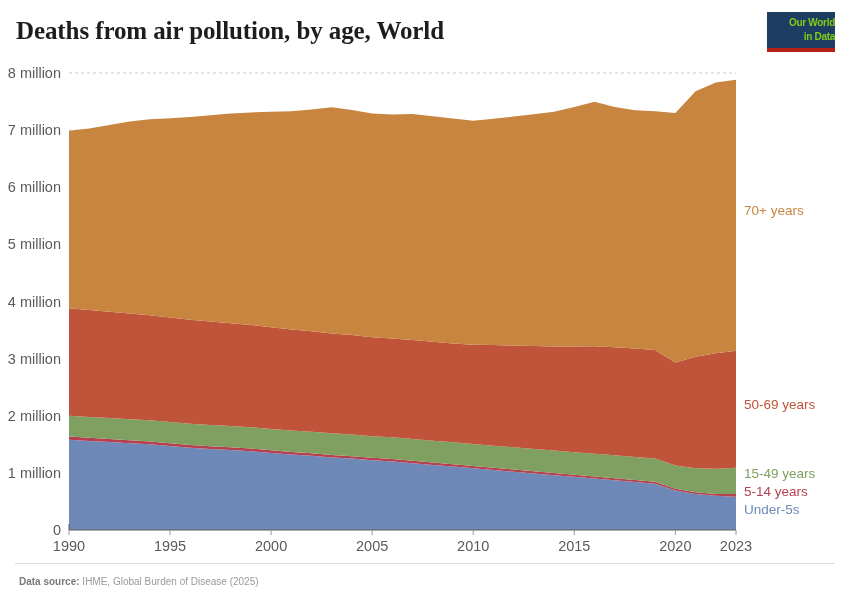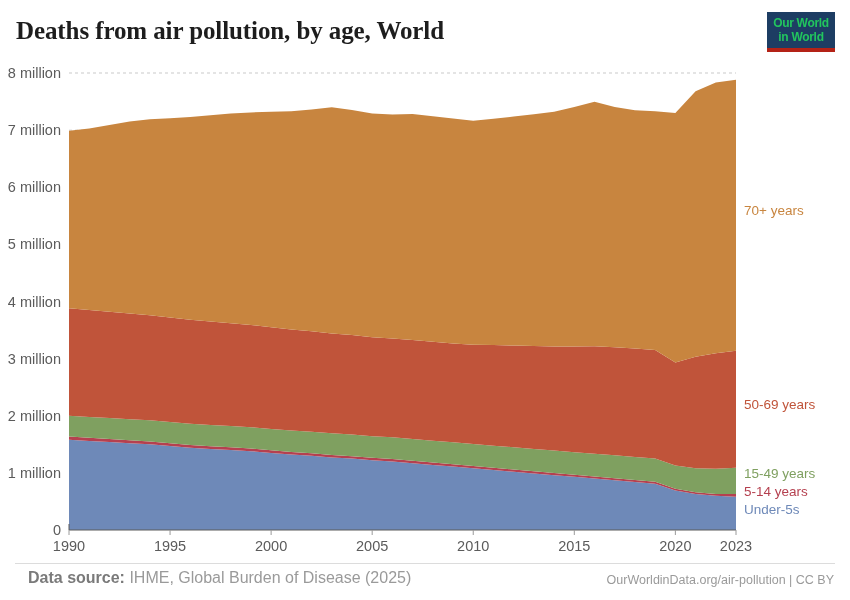--- a/index.html
+++ b/index.html
@@ -23,23 +23,23 @@
   }
   .owid-logo{
     position:absolute;right:15px;top:12px;
     width:68px;height:40px;
     background:#1d3d63;
     border-bottom:4px solid #b42216;
     box-sizing:border-box;
     padding-top:4px;
   }
   .owid-logo .l1,.owid-logo .l2{
-    display:block;text-align:center;color:#22c55e;
+    display:block;text-align:right;color:#84cc16;
     font-family:"Liberation Sans",sans-serif;
-    font-weight:700;font-size:12px;line-height:14px;
+    font-weight:700;font-size:10px;line-height:14px;
     letter-spacing:-0.3px;
   }
 
   
   svg.plot{position:absolute;left:0;top:0;width:850px;height:600px;}
   .ytick-label{
     font-family:"Liberation Sans",sans-serif;
     font-size:14.5px;fill:#5b5b5b;text-anchor:end;
   }
   .xtick-label{
@@ -54,41 +54,41 @@
   .gridline-top{stroke:#c9c9c9;stroke-width:1;stroke-dasharray:3 3;}
   .axisline{stroke:#5b5b5b;stroke-width:1;}
   .tickmark{stroke:#9a9a9a;stroke-width:1;}
 
   
   .footer-rule{
     position:absolute;left:15px;right:15px;bottom:36px;
     height:1px;background:#dcdcdc;
   }
   .footer-left{
-    position:absolute;left:28px;bottom:13px;
-    font-size:16px;color:#9a9a9a;
+    position:absolute;left:19px;bottom:13px;
+    font-size:10px;color:#9a9a9a;
     font-family:"Liberation Sans",sans-serif;
   }
   .footer-left b{color:#7a7a7a;font-weight:700;}
   .footer-right{
     position:absolute;right:16px;bottom:13px;
     font-size:12.5px;color:#9a9a9a;
     font-family:"Liberation Sans",sans-serif;
   }
 </style>
 </head>
 <body>
 
 <div id="chart-root">
 
   <div class="chart-title">Deaths from air pollution, by age, World</div>
 
   <div class="owid-logo">
     <span class="l1">Our World</span>
-    <span class="l2">in World</span>
+    <span class="l2">in Data</span>
   </div>
 
   <svg class="plot" viewBox="0 0 850 600">
     <g id="g-grid">
         <line x1="69" y1="472.875" x2="736" y2="472.875" class="gridline"></line>
         <line x1="69" y1="415.75" x2="736" y2="415.75" class="gridline"></line>
         <line x1="69" y1="358.625" x2="736" y2="358.625" class="gridline"></line>
         <line x1="69" y1="301.5" x2="736" y2="301.5" class="gridline"></line>
         <line x1="69" y1="244.375" x2="736" y2="244.375" class="gridline"></line>
         <line x1="69" y1="187.25" x2="736" y2="187.25" class="gridline"></line>
@@ -142,15 +142,14 @@
         <text x="744" y="496" class="series-label" fill="#b5404f">5-14 years</text>
         <text x="744" y="514" class="series-label" fill="#6e89b8">Under-5s</text>
       </g>
   </svg>
 
   <div class="footer-rule"></div>
   <div class="footer-left">
     <b>Data source:</b>
     <span>IHME, Global Burden of Disease (2025)</span>
   </div>
-  <div class="footer-right">OurWorldinData.org/air-pollution | CC BY</div>
 
 </div>
 
 </body></html>

